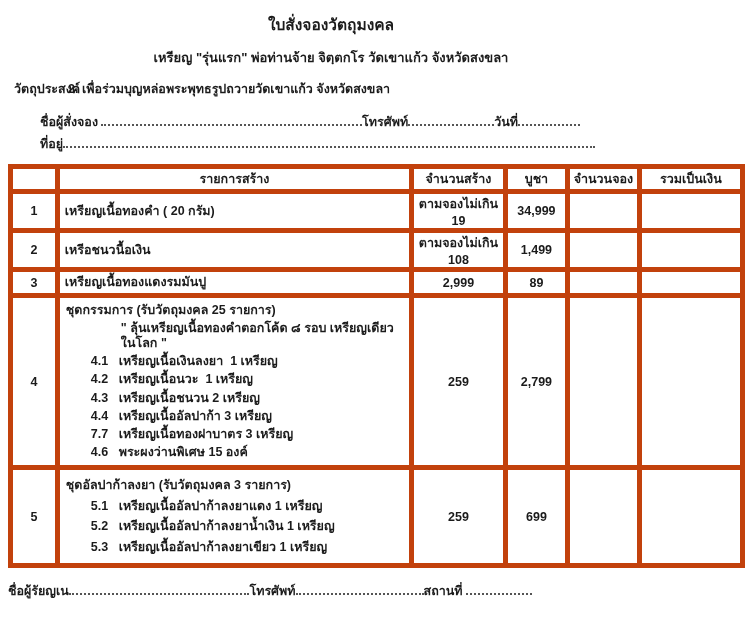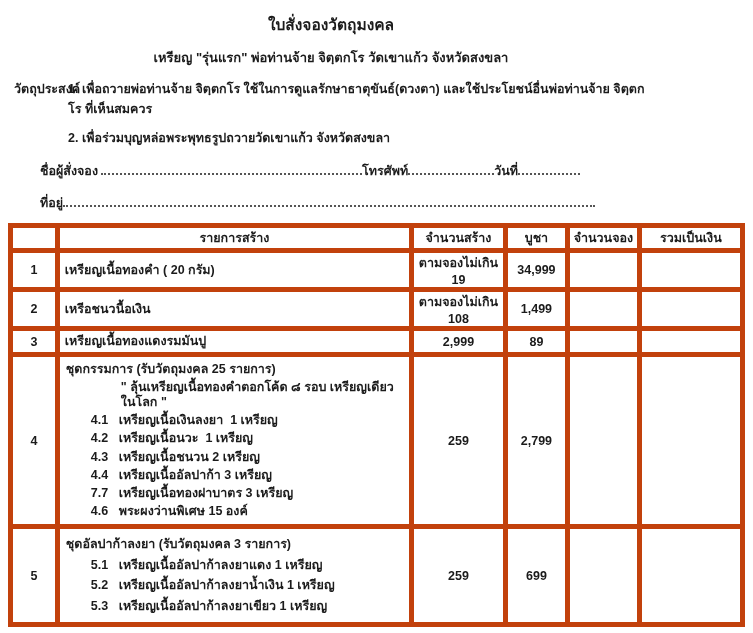--- a/index.html
+++ b/index.html
@@ -26,21 +26,21 @@
   .form-line .lbl { white-space: pre; }
   .dots {
     border-bottom: 2px dotted #555;
     height: 14px;
     display: inline-block;
   }
   .dots.grow { flex: 1; }
   .orderer-line { margin-left: 32px; width: 540px; margin-top: 4px; }
   .orderer-line .phone-dots { width: 86px; }
   .orderer-line .date-dots { width: 62px; }
-  .address-line { margin-left: 32px; width: 555px; margin-top: 12px; }
+  .address-line { margin-left: 32px; width: 555px; margin-top: 2px; }
 
   table.order-table {
     width: 737px;
     border-collapse: collapse;
     margin-top: 10px;
     table-layout: fixed;
   }
   .order-table th, .order-table td {
     border: 5px solid #c2410c;
     vertical-align: middle;
@@ -70,21 +70,20 @@
 <body>
 
 <div class="page">
 
   <div class="doc-title">ใบสั่งจองวัตถุมงคล</div>
   <div class="doc-subtitle">เหรียญ "รุ่นแรก" พ่อท่านจ้าย จิตฺตกโร วัดเขาแก้ว จังหวัดสงขลา</div>
 
   <div class="purpose">
     <div class="purpose-label">วัตถุประสงค์</div>
     <div class="purpose-lines">
-      <div class="purpose-line">1. เพื่อถวายพ่อท่านจ้าย จิตฺตกโร ใช้ในการดูแลรักษาธาตุขันธ์(ดวงตา) และใช้ประโยชน์อื่นพ่อท่านจ้าย จิตฺตกโร ที่เห็นสมควร</div>
       <div class="purpose-line">2. เพื่อร่วมบุญหล่อพระพุทธรูปถวายวัดเขาแก้ว จังหวัดสงขลา</div>
     </div>
   </div>
 
   <div class="form-line orderer-line">
     <span class="lbl">ชื่อผู้สั่งจอง </span>
     <span class="dots grow"></span>
     <span class="lbl">โทรศัพท์</span>
     <span class="dots phone-dots"></span>
     <span class="lbl">วันที่</span>

